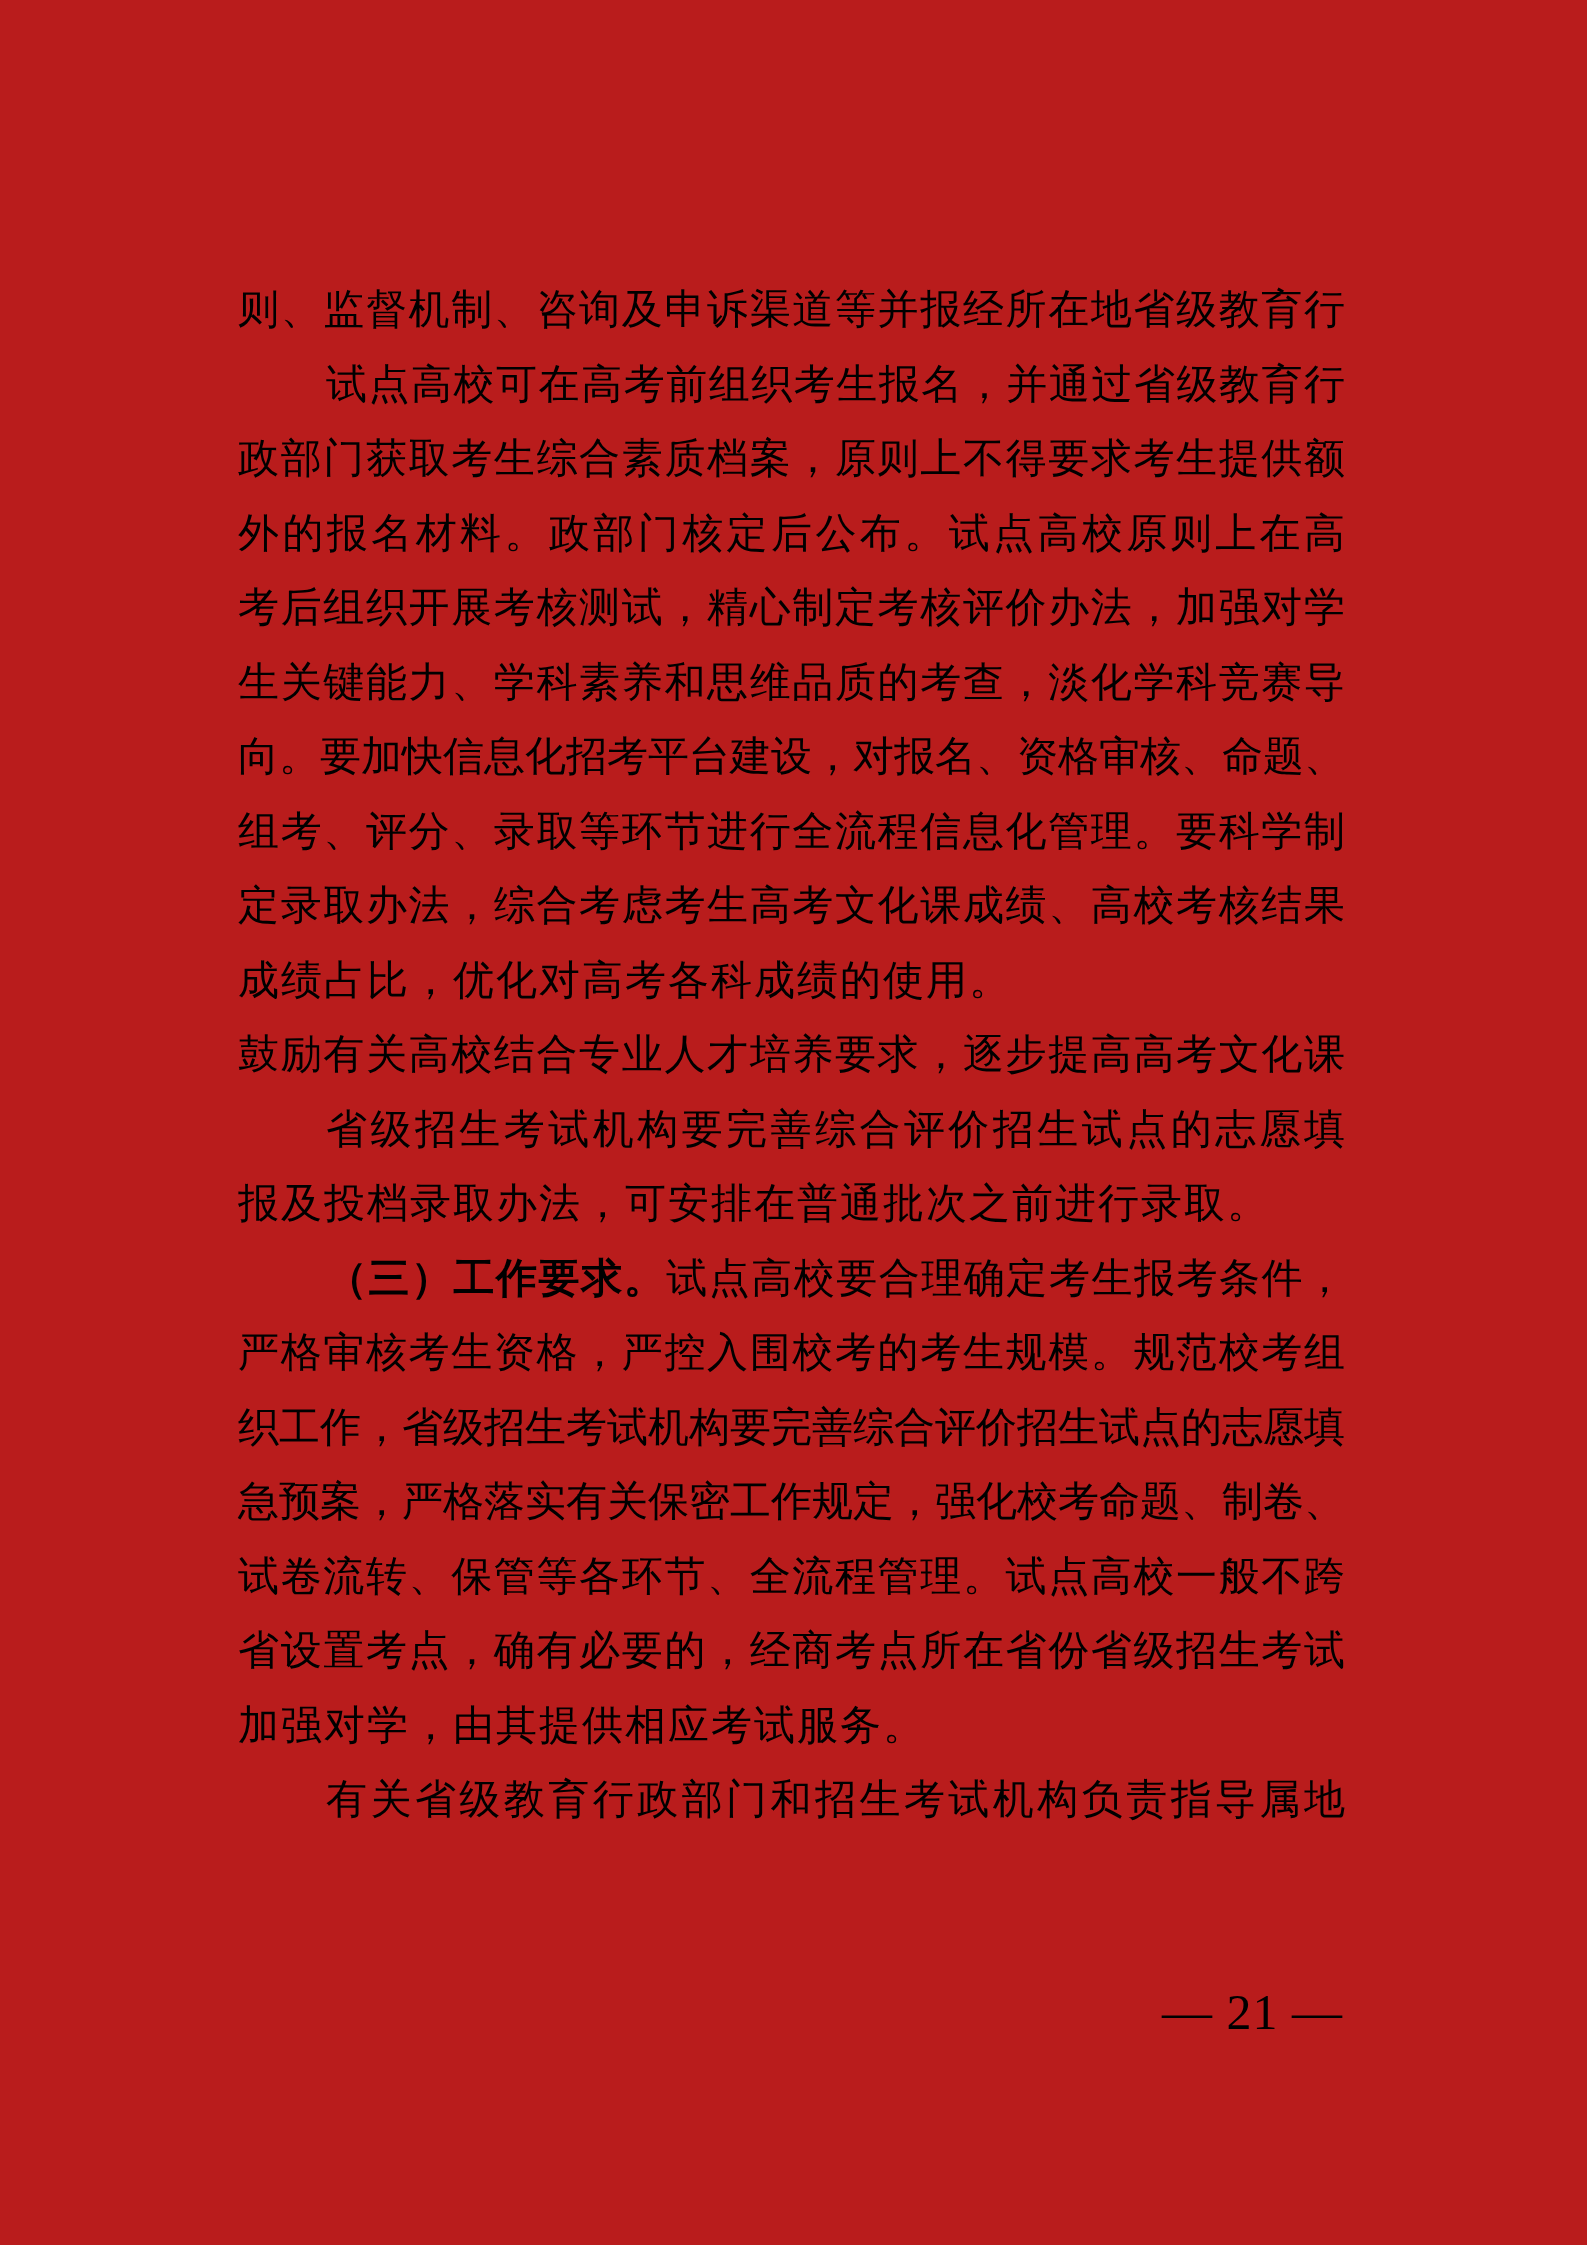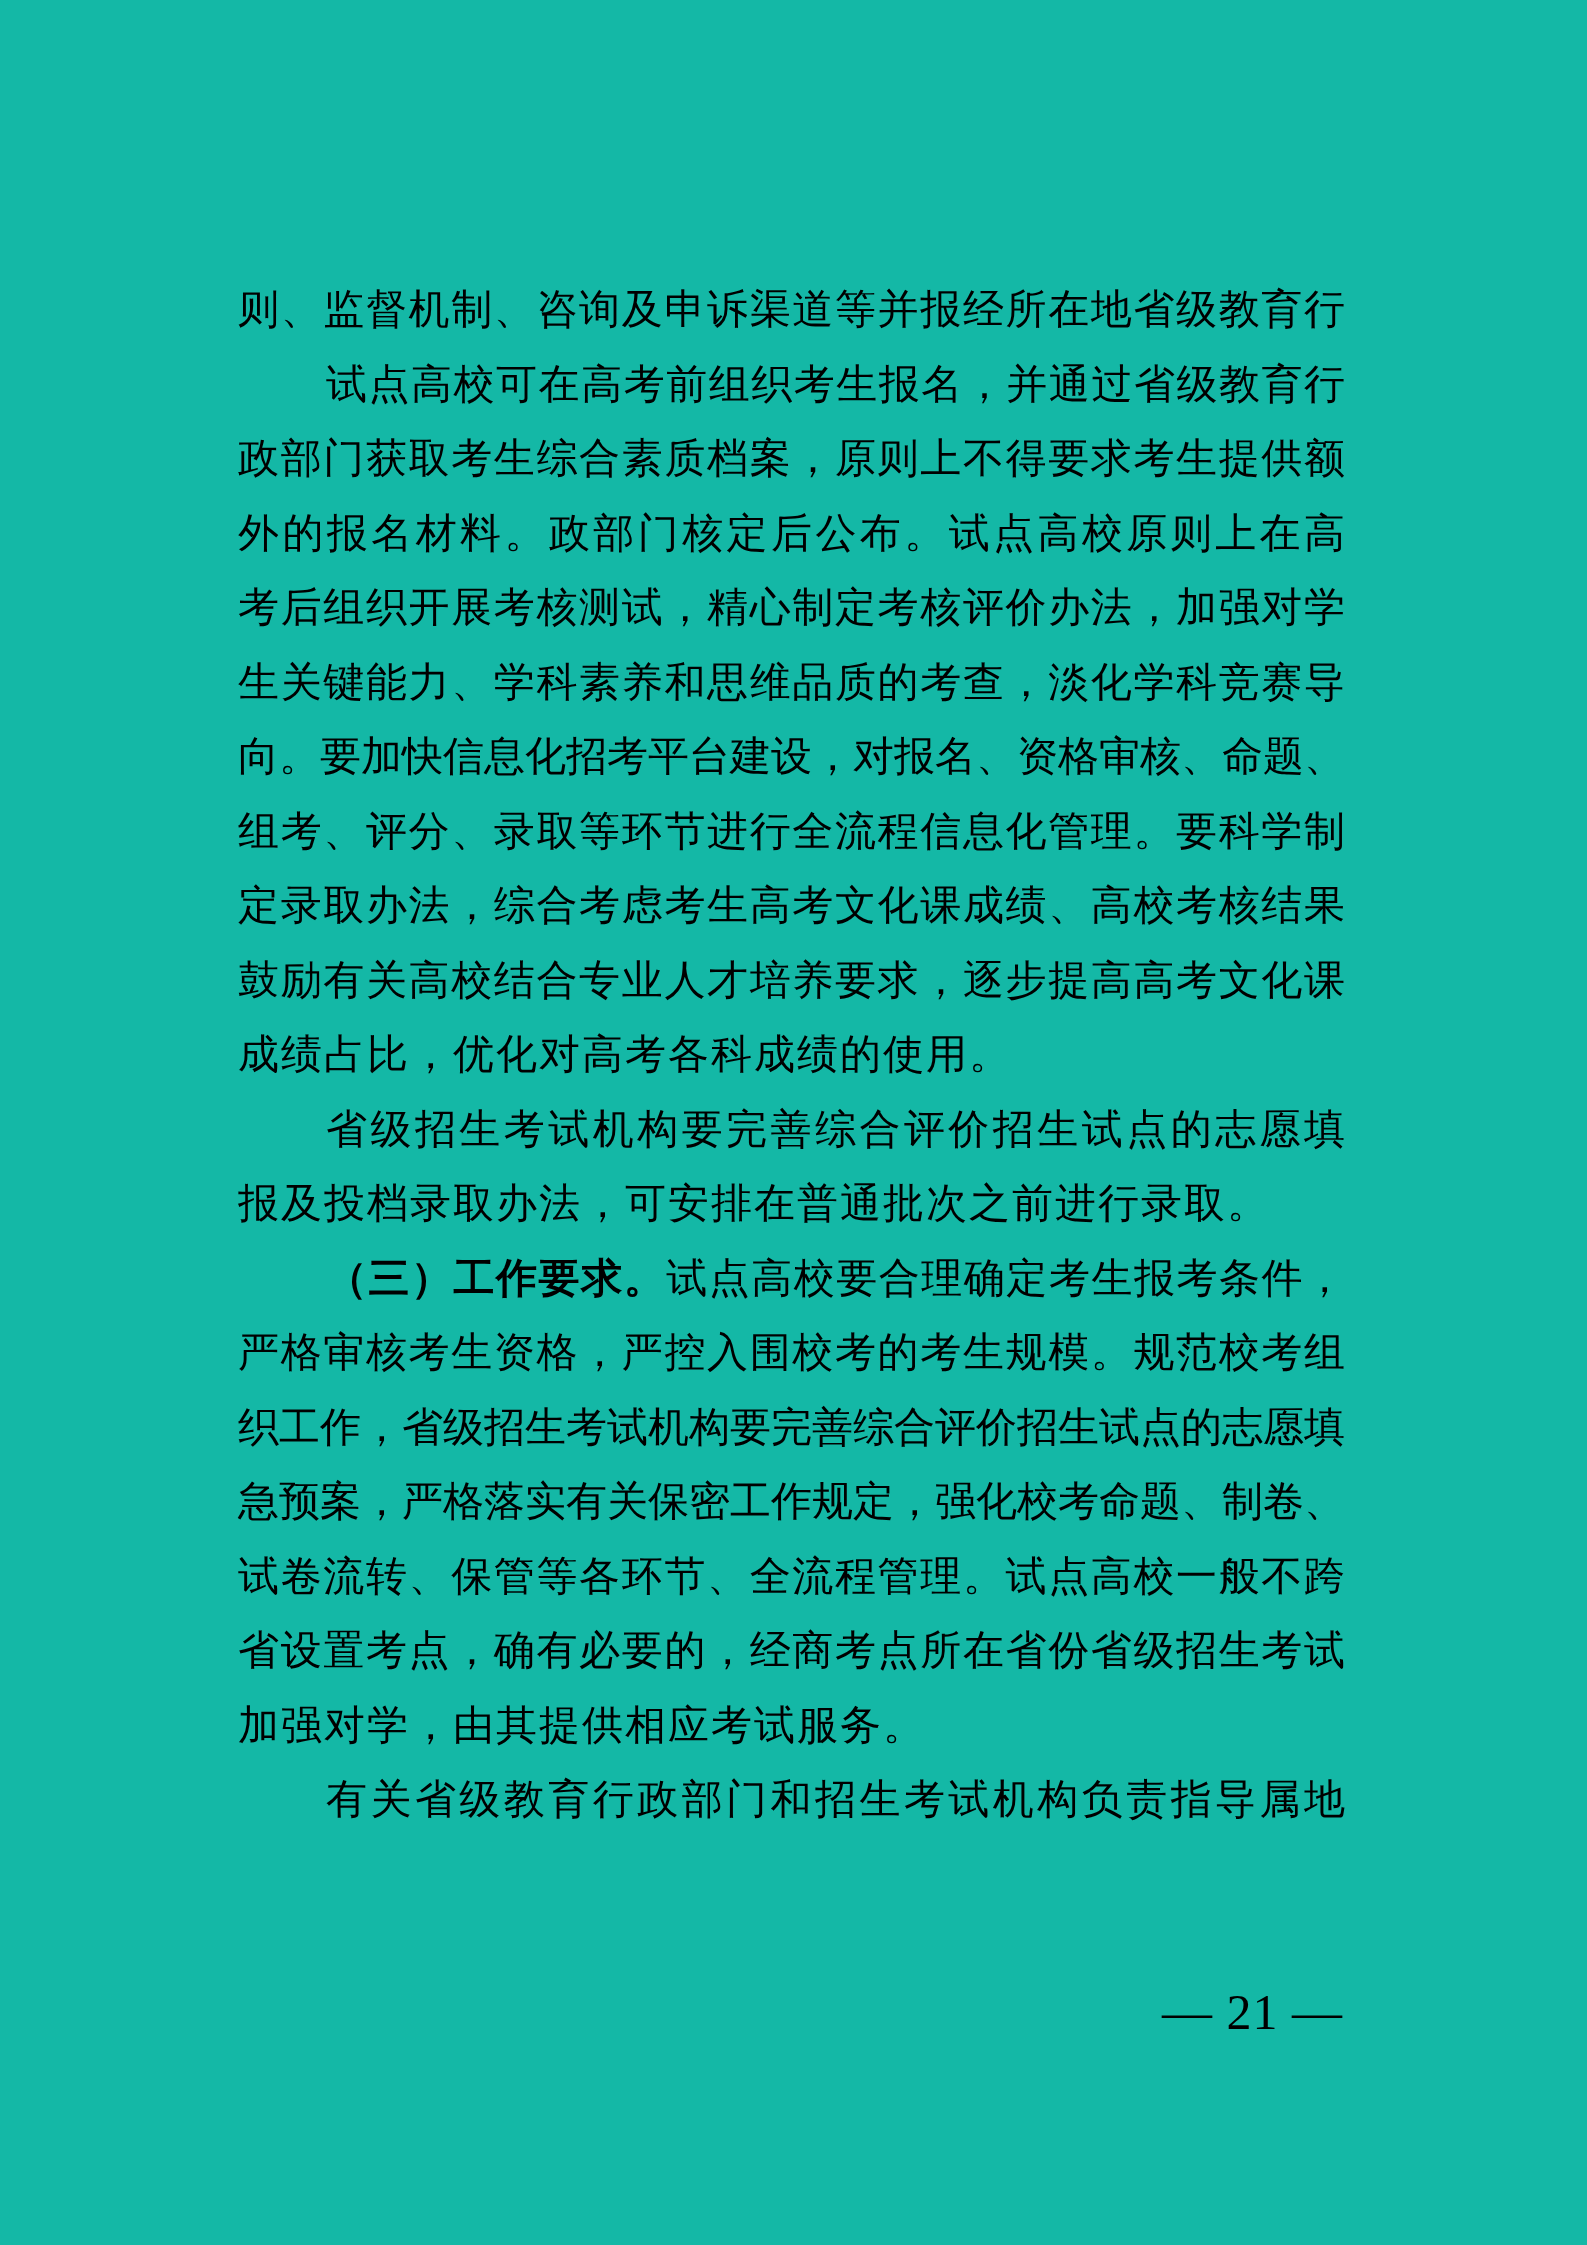--- a/index.html
+++ b/index.html
@@ -11,21 +11,21 @@
     height: 2245px;
     background: #ffffff;
     position: relative;
     overflow: hidden;
     font-family: "Liberation Serif", "DejaVu Serif", serif;
     color: #000000;
   }
   .page {
     position: absolute;
     inset: 0;
-    background: #14b8a6;
+    background: #b91c1c;
   }
   .text-block {
     position: absolute;
     left: 238px;
     top: 272px;
     width: 1107px;
   }
   .text-line {
     font-size: 41px;
     line-height: 74.5px;
@@ -64,22 +64,22 @@
   <main class="text-block" id="text-block">
       <div class="text-line fill"><span class="seg-regular">则、监督机制、咨询及申诉渠道等并报经所在地省级教育行</span></div>
       <div class="text-line fill indent"><span class="seg-regular">试点高校可在高考前组织考生报名，并通过省级教育行</span></div>
       <div class="text-line fill"><span class="seg-regular">政部门获取考生综合素质档案，原则上不得要求考生提供额</span></div>
       <div class="text-line fill"><span class="seg-regular">外的报名材料。政部门核定后公布。试点高校原则上在高</span></div>
       <div class="text-line fill"><span class="seg-regular">考后组织开展考核测试，精心制定考核评价办法，加强对学</span></div>
       <div class="text-line fill"><span class="seg-regular">生关键能力、学科素养和思维品质的考查，淡化学科竞赛导</span></div>
       <div class="text-line fill"><span class="seg-regular">向。要加快信息化招考平台建设，对报名、资格审核、命题、</span></div>
       <div class="text-line fill"><span class="seg-regular">组考、评分、录取等环节进行全流程信息化管理。要科学制</span></div>
       <div class="text-line fill"><span class="seg-regular">定录取办法，综合考虑考生高考文化课成绩、高校考核结果</span></div>
+      <div class="text-line"><span class="seg-regular">成绩占比，优化对高考各科成绩的使用。</span></div>
       <div class="text-line fill"><span class="seg-regular">鼓励有关高校结合专业人才培养要求，逐步提高高考文化课</span></div>
-      <div class="text-line"><span class="seg-regular">成绩占比，优化对高考各科成绩的使用。</span></div>
       <div class="text-line fill indent"><span class="seg-regular">省级招生考试机构要完善综合评价招生试点的志愿填</span></div>
       <div class="text-line"><span class="seg-regular">报及投档录取办法，可安排在普通批次之前进行录取。</span></div>
       <div class="text-line fill indent"><span class="seg-bold">（三）工作要求。</span><span class="seg-regular">试点高校要合理确定考生报考条件，</span></div>
       <div class="text-line fill"><span class="seg-regular">严格审核考生资格，严控入围校考的考生规模。规范校考组</span></div>
       <div class="text-line fill"><span class="seg-regular">织工作，省级招生考试机构要完善综合评价招生试点的志愿填</span></div>
       <div class="text-line fill"><span class="seg-regular">急预案，严格落实有关保密工作规定，强化校考命题、制卷、</span></div>
       <div class="text-line fill"><span class="seg-regular">试卷流转、保管等各环节、全流程管理。试点高校一般不跨</span></div>
       <div class="text-line fill"><span class="seg-regular">省设置考点，确有必要的，经商考点所在省份省级招生考试</span></div>
       <div class="text-line"><span class="seg-regular">加强对学，由其提供相应考试服务。</span></div>
       <div class="text-line fill indent"><span class="seg-regular">有关省级教育行政部门和招生考试机构负责指导属地</span></div>

